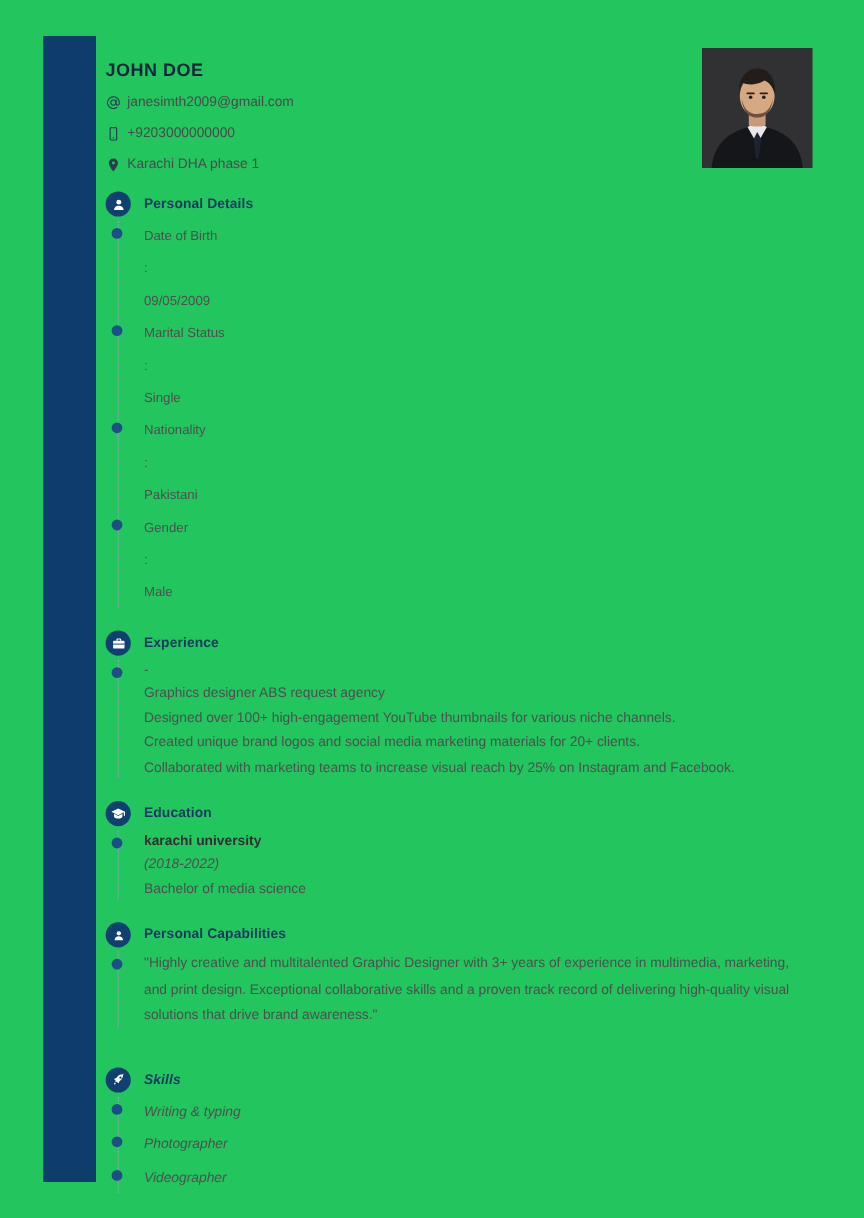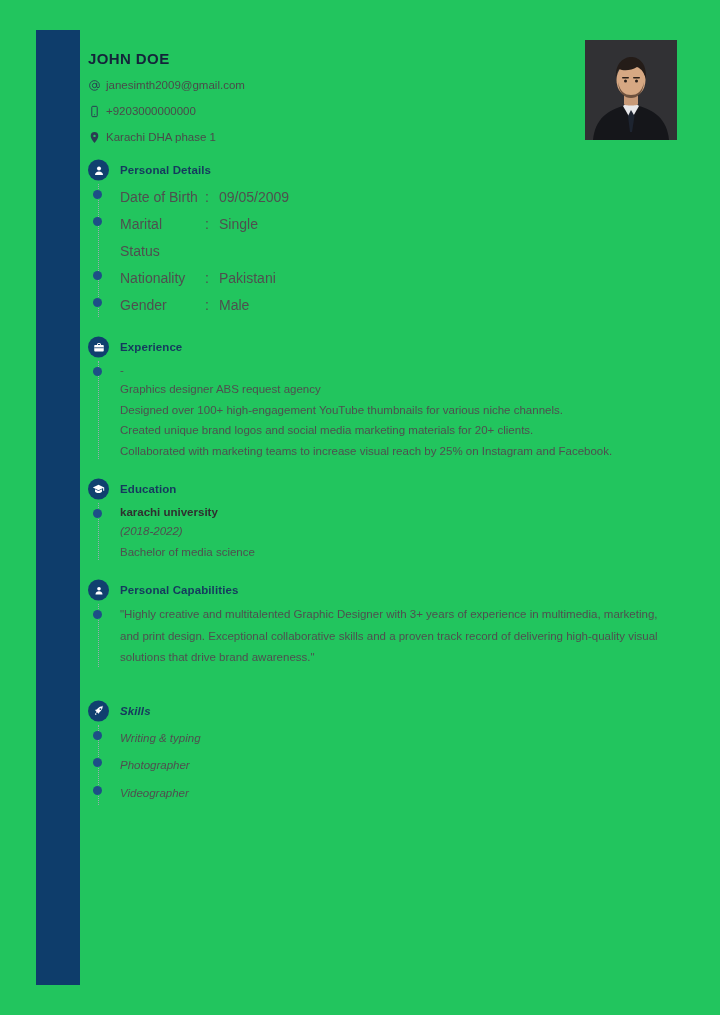--- a/index.html
+++ b/index.html
@@ -73,21 +73,21 @@
     border-left: 1px dotted #9aa7b5;
   }
   .row { position: relative; display: flex; align-items: flex-start; }
   .row::before {
     content: ""; position: absolute; left: -27px; top: 6px;
     width: 9px; height: 9px; border-radius: 50%;
     background: #1d4f86;
   }
   .row.nodot::before { display: none; }
 
-  .kv { display: flex; font-size: 14px; color: #4f4f4f; line-height: 27px; }
+  .kv { display: flex; font-size: 11px; color: #4f4f4f; line-height: 27px; flex-direction: column; }
   .kv .k { width: 85px; }
   .kv .c { width: 14px; }
   .kv .v { }
 
   .line { font-size: 11.5px; color: #4f4f4f; line-height: 20.5px; }
   .line.tight { line-height: 18px; }
   .bold { font-weight: bold; color: #2f2f2f; }
   .ital { font-style: italic; color: #4f4f4f; }
   .skill { font-size: 11.5px; color: #4f4f4f; line-height: 27.5px; }
 

